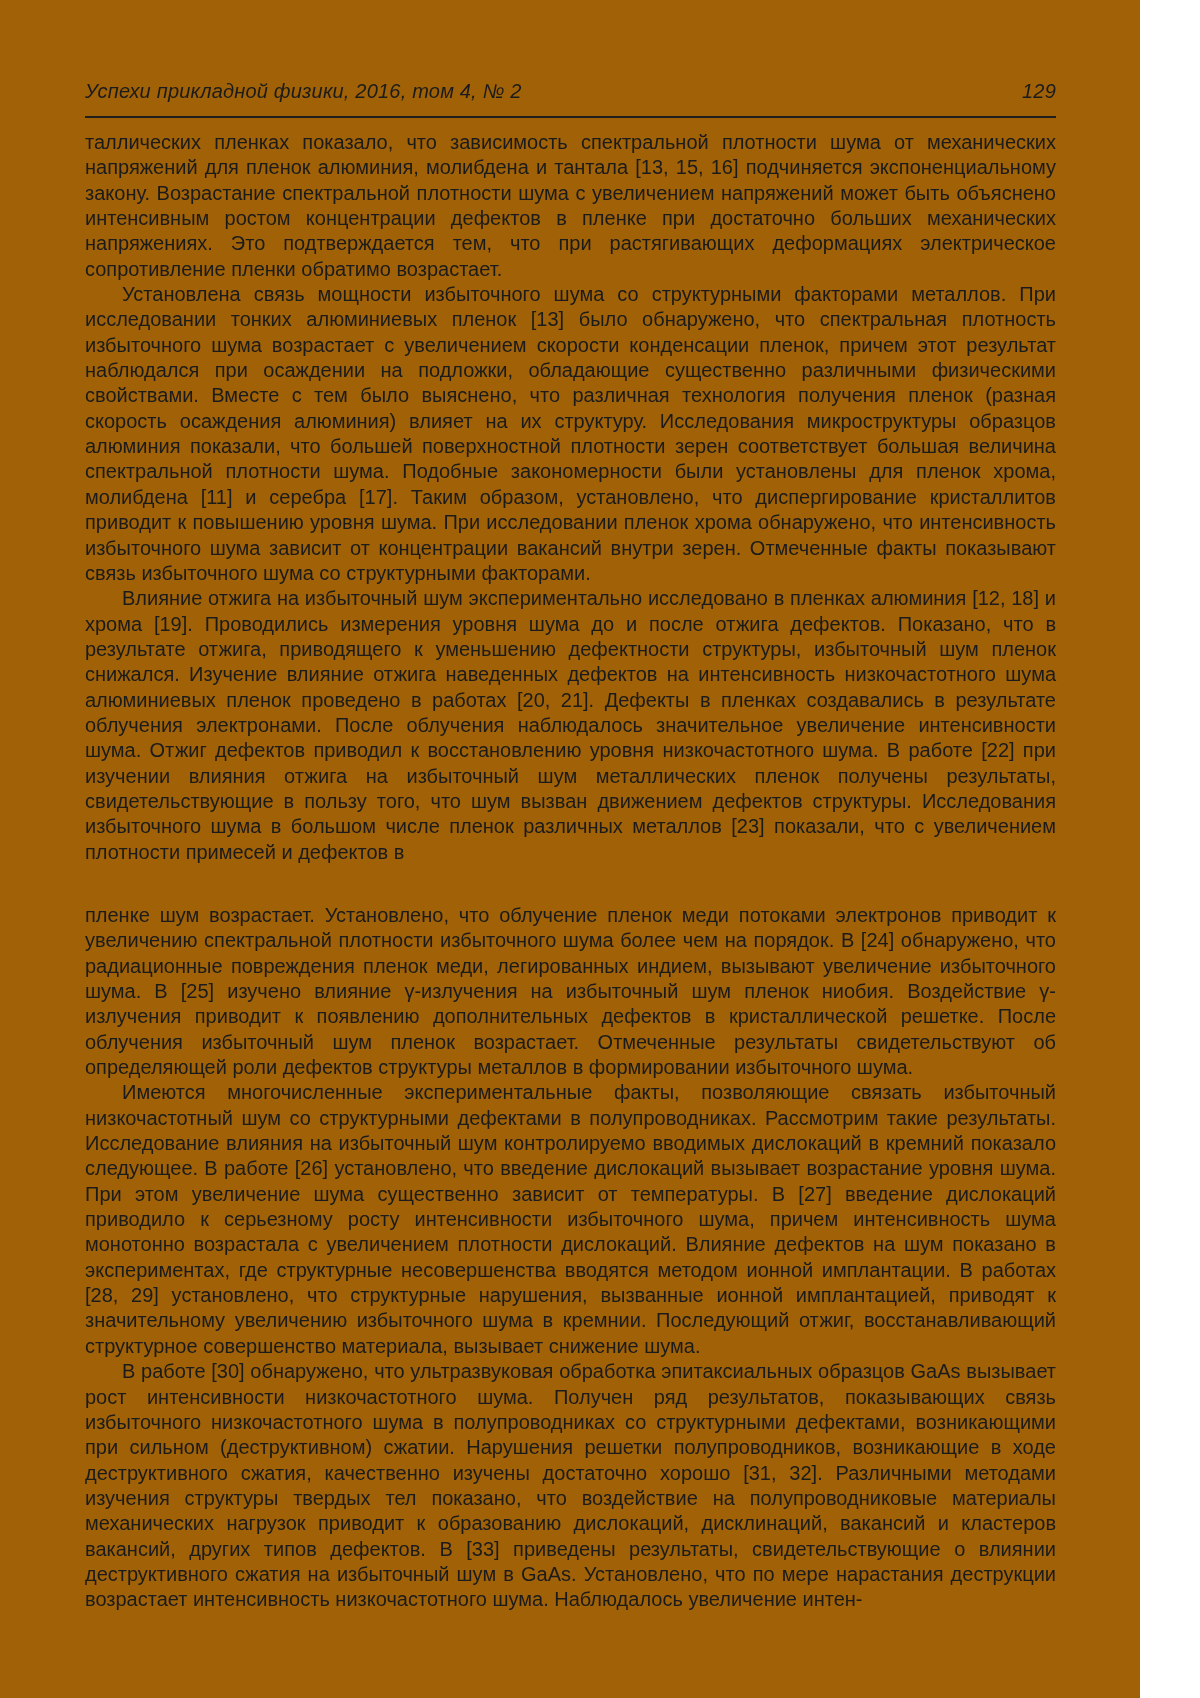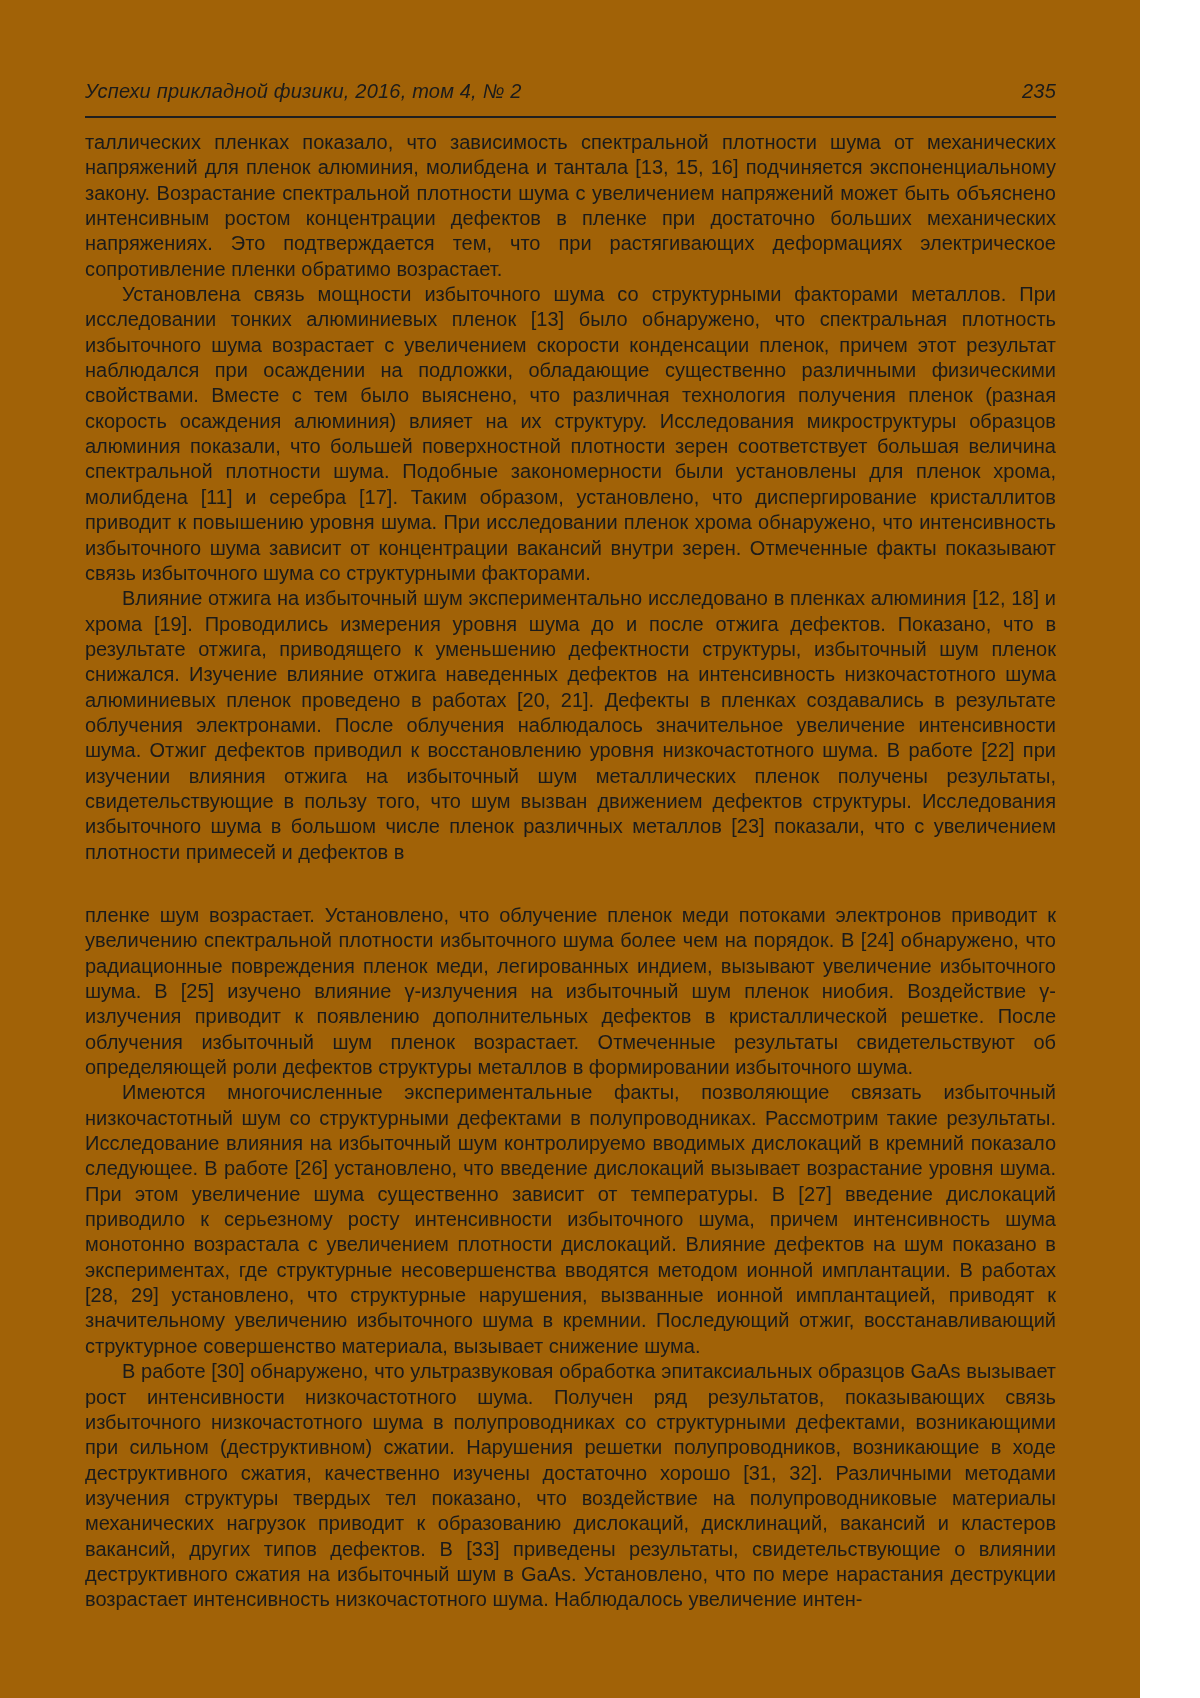--- a/index.html
+++ b/index.html
@@ -63,21 +63,21 @@
     text-indent: 0;
   }
 </style>
 </head>
 <body>
 
 <div class="page">
 
   <div class="running-head">
     <span>Успехи прикладной физики, 2016, том 4, № 2</span>
-    <span>235</span>
+    <span>129</span>
   </div>
 
   <div class="header-rule"></div>
 
   <div class="columns">
 
     <div class="column">
       <p class="no-indent">таллических пленках показало, что зависимость спектральной плотности шума от механических напряжений для пленок алюминия, молибдена и тантала [13, 15, 16] подчиняется экспоненциальному закону. Возрастание спектральной плотности шума с увеличением напряжений может быть объяснено интенсивным ростом концентрации дефектов в пленке при достаточно больших механических напряжениях. Это подтверждается тем, что при растягивающих деформациях электрическое сопротивление пленки обратимо возрастает.</p>
       <p>Установлена связь мощности избыточного шума со структурными факторами металлов. При исследовании тонких алюминиевых пленок [13] было обнаружено, что спектральная плотность избыточного шума возрастает с увеличением скорости конденсации пленок, причем этот результат наблюдался при осаждении на подложки, обладающие существенно различными физическими свойствами. Вместе с тем было выяснено, что различная технология получения пленок (разная скорость осаждения алюминия) влияет на их структуру. Исследования микроструктуры образцов алюминия показали, что большей поверхностной плотности зерен соответствует большая величина спектральной плотности шума. Подобные закономерности были установлены для пленок хрома, молибдена [11] и серебра [17]. Таким образом, установлено, что диспергирование кристаллитов приводит к повышению уровня шума. При исследовании пленок хрома обнаружено, что интенсивность избыточного шума зависит от концентрации вакансий внутри зерен. Отмеченные факты показывают связь избыточного шума со структурными факторами.</p>
       <p>Влияние отжига на избыточный шум экспериментально исследовано в пленках алюминия [12, 18] и хрома [19]. Проводились измерения уровня шума до и после отжига дефектов. Показано, что в результате отжига, приводящего к уменьшению дефектности структуры, избыточный шум пленок снижался. Изучение влияние отжига наведенных дефектов на интенсивность низкочастотного шума алюминиевых пленок проведено в работах [20, 21]. Дефекты в пленках создавались в результате облучения электронами. После облучения наблюдалось значительное увеличение интенсивности шума. Отжиг дефектов приводил к восстановлению уровня низкочастотного шума. В работе [22] при изучении влияния отжига на избыточный шум металлических пленок получены результаты, свидетельствующие в пользу того, что шум вызван движением дефектов структуры. Исследования избыточного шума в большом числе пленок различных металлов [23] показали, что с увеличением плотности примесей и дефектов в</p>

